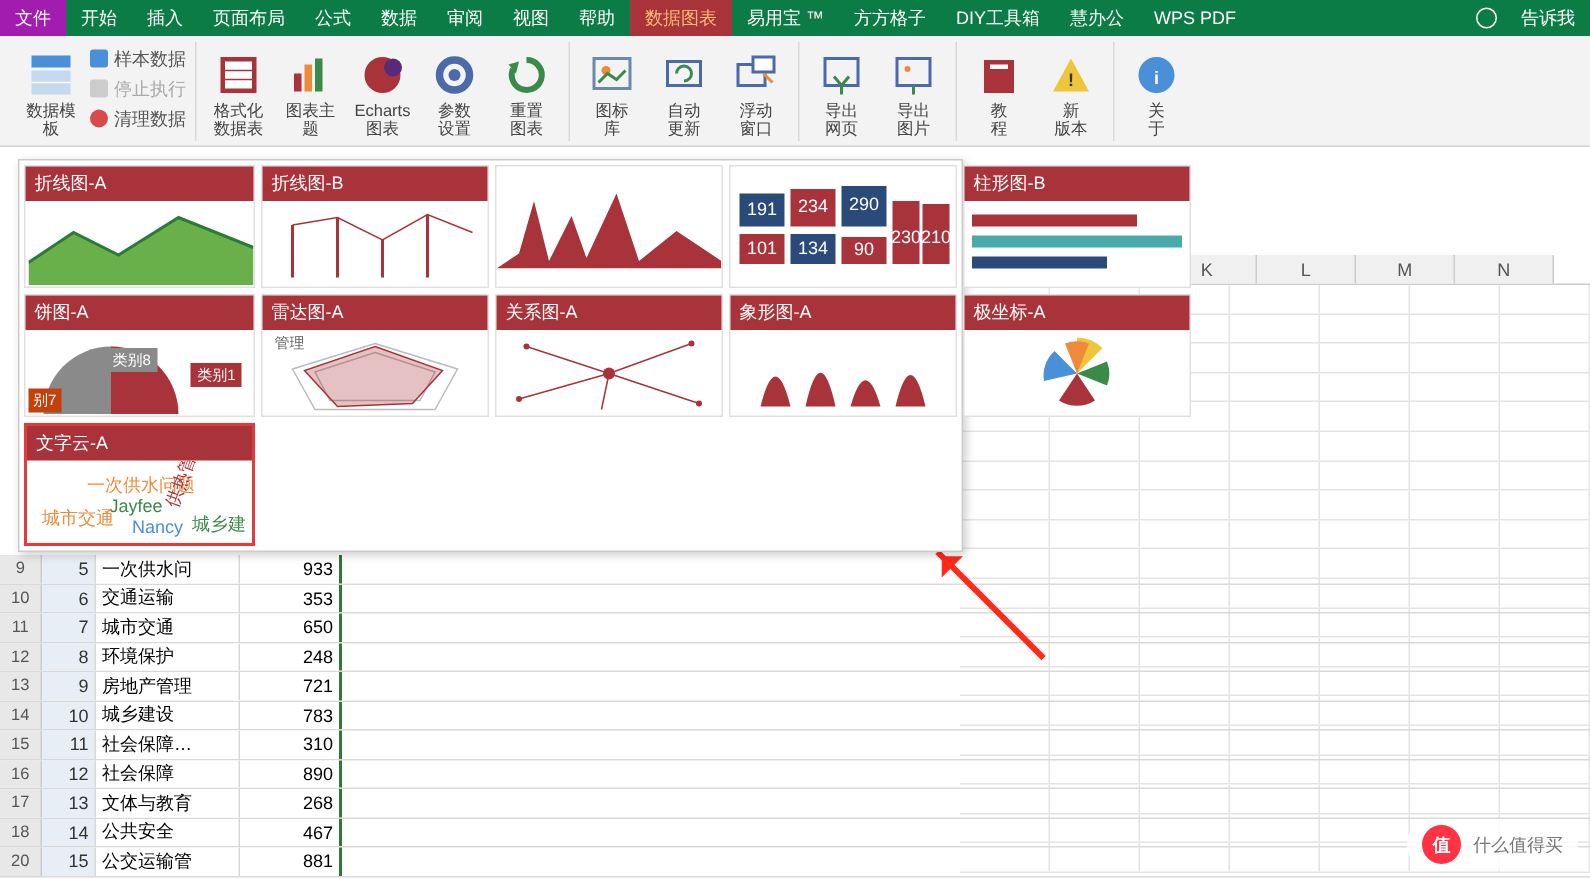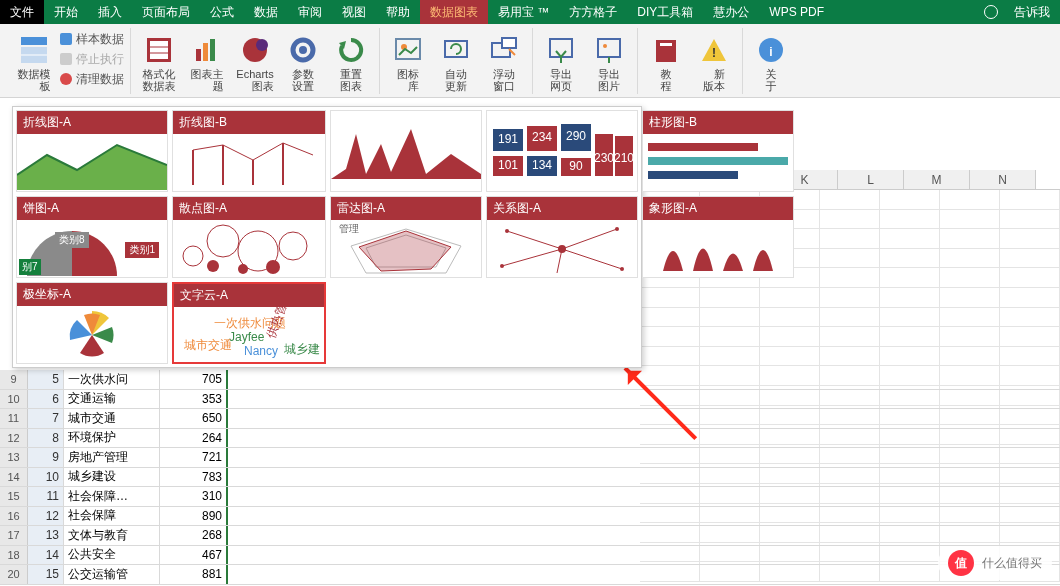--- a/index.html
+++ b/index.html
@@ -1,36 +1,36 @@
 <!DOCTYPE html>
 <html><head>
 <meta charset="utf-8">
 <style>
 *{box-sizing:border-box;margin:0;padding:0;font-family:"Microsoft YaHei","SimSun",sans-serif;font-size:12px}
 body{background:#fff;width:1060px;height:586px;overflow:hidden;position:relative}
 .tabbar{background:#0b7c45;height:24px;display:flex;align-items:stretch;color:#fff}
 .tab{padding:0 10px;display:flex;align-items:center;cursor:pointer;font-size:12px}
-.tab.file{background:#000000}
+.tab.file{background:#a21caf}
 .tab.active{background:#a9333a;color:#fdba74}
 .tell{margin-left:auto;display:flex;align-items:center;padding:0 10px;gap:16px}
 .bulb{width:14px;height:14px;border:1.5px solid #fff;border-radius:50%;position:relative}
 .ribbon{height:74px;background:#f3f3f3;border-bottom:1px solid #d4d4d4;display:flex;align-items:flex-start;padding:4px 6px;gap:0}
 .rgroup{display:flex;flex-direction:row;gap:4px;padding:0 6px;border-right:1px solid #d9d9d9;height:66px;align-items:flex-start}
 .rgroup.noborder{border-right:none}
 .bigbtn{display:flex;flex-direction:column;align-items:center;justify-content:flex-end;width:44px;height:64px;cursor:pointer;gap:2px}
 .bigbtn .ico{width:32px;height:32px;display:flex;align-items:center;justify-content:center}
-.bigbtn .lbl{font-size:11px;color:#444;text-align:right;line-height:12px}
+.bigbtn .lbl{font-size:11px;color:#444;text-align:center;line-height:12px}
 .stack{display:flex;flex-direction:column;gap:2px;padding-top:2px}
 .mini{display:flex;align-items:center;gap:4px;font-size:11px;color:#555;cursor:pointer;height:18px}
 .mini .dot{width:12px;height:12px;background:#888;border-radius:2px}
 .gallery{position:absolute;left:12px;top:106px;width:630px;background:#fff;border:1px solid #ccc;box-shadow:2px 2px 6px rgba(0,0,0,.2);display:grid;grid-template-columns:repeat(5,1fr);gap:4px;padding:3px;z-index:10}
 .gitem{border:1px solid #e0e0e0;height:82px;display:flex;flex-direction:column;cursor:pointer;background:#fff}
 .gitem.sel{border:2px solid #e63939}
 .ghdr{background:#a9333a;color:#fff;font-size:12px;padding:3px 6px}
-.gprev{flex:1;display:flex;align-items:center;justify-content:flex-start;overflow:hidden;position:relative}
+.gprev{flex:1;display:flex;align-items:center;justify-content:flex-end;overflow:hidden;position:relative}
 .sheet{position:absolute;left:0;top:370px;width:1060px}
 .row{display:flex;height:19.5px;border-bottom:1px solid #d9d9d9}
 .rh{width:28px;background:#e8e8e8;border-right:1px solid #ccc;text-align:center;color:#555;font-size:11px;display:flex;align-items:center;justify-content:center}
 .cell{border-right:1px solid #d9d9d9;padding:0 4px;display:flex;align-items:center;overflow:hidden;white-space:nowrap}
 .cA{width:36px;background:#e8eef5;justify-content:flex-end;color:#333}
 .cB{width:96px;background:#fff}
 .cC{width:68px;justify-content:flex-end;border-right:2px solid #2a7a3a;background:#fff}
 .colhdr{position:absolute;left:640px;top:170px;right:0;height:20px;display:flex;border-bottom:1px solid #ccc}
 .ch{width:66px;border-right:1px solid #ccc;text-align:center;color:#555;background:#f0f0f0;display:flex;align-items:center;justify-content:center}
 .gridright{position:absolute;left:640px;top:190px;right:0;bottom:0}
@@ -306,37 +306,23 @@
       </div>
     </div>
   <div class="gitem">
       <div class="ghdr">饼图-A</div>
       <div class="gprev" style="position:relative">
         <svg width="150" height="55">
           <path d="M55 55 L55 10 A45 45 0 0 1 100 55 Z" fill="#a9333a"></path>
           <path d="M55 55 L100 55 A45 45 0 0 1 55 100 Z" fill="#ef8a3a"></path>
           <path d="M55 55 L55 10 A45 45 0 0 0 10 55 Z" fill="#8a8a8a"></path>
         </svg>
-        <span style="position:absolute;left:38px;top:12px;background:#8a8a8a;color:#fff;padding:1px 4px;font-size:10px">类别8</span>
+        <span style="position:absolute;left:54px;top:12px;background:#8a8a8a;color:#fff;padding:1px 4px;font-size:10px">类别8</span>
         <span style="position:absolute;right:8px;top:22px;background:#a9333a;color:#fff;padding:1px 4px;font-size:10px">类别1</span>
-        <span style="position:absolute;left:2px;bottom:2px;background:#15803d;color:#fff;padding:1px 3px;font-size:10px">别7</span>
-      </div>
-    </div>
-  <div class="gitem">
-      <div class="ghdr">散点图-A</div>
-      <div class="gprev">
-        <svg width="150" height="55">
-          <circle cx="20" cy="35" r="10" fill="none" stroke="#a9333a"></circle>
-          <circle cx="50" cy="20" r="16" fill="none" stroke="#a9333a"></circle>
-          <circle cx="85" cy="30" r="20" fill="none" stroke="#a9333a"></circle>
-          <circle cx="120" cy="25" r="14" fill="none" stroke="#a9333a"></circle>
-          <circle cx="40" cy="45" r="6" fill="#a9333a"></circle>
-          <circle cx="70" cy="48" r="5" fill="#a9333a"></circle>
-          <circle cx="100" cy="46" r="7" fill="#a9333a"></circle>
-        </svg>
+        <span style="position:absolute;left:2px;bottom:2px;background:#c2410c;color:#fff;padding:1px 3px;font-size:10px">别7</span>
       </div>
     </div>
   <div class="gitem">
       <div class="ghdr">雷达图-A</div>
       <div class="gprev" style="position:relative">
         <span style="position:absolute;left:8px;top:2px;font-size:10px;color:#666">管理</span>
         <svg width="150" height="55">
           <polygon points="75,8 130,25 115,52 35,52 20,25" fill="none" stroke="#bbb"></polygon>
           <polygon points="75,14 115,27 105,46 45,46 35,27" fill="none" stroke="#bbb"></polygon>
           <polygon points="75,10 120,26 100,48 50,50 28,26" fill="rgba(169,51,58,.3)" stroke="#a9333a"></polygon>
@@ -590,39 +576,39 @@
       <div class="gcell"></div>
       <div class="gcell"></div>
     </div>
   </div>
 
 <div class="sheet">
     <div class="row">
       <div class="rh">9</div>
       <div class="cell cA">5</div>
       <div class="cell cB">一次供水问</div>
-      <div class="cell cC">705</div>
+      <div class="cell cC">933</div>
     </div>
     <div class="row">
       <div class="rh">10</div>
       <div class="cell cA">6</div>
       <div class="cell cB">交通运输</div>
       <div class="cell cC">353</div>
     </div>
     <div class="row">
       <div class="rh">11</div>
       <div class="cell cA">7</div>
       <div class="cell cB">城市交通</div>
       <div class="cell cC">650</div>
     </div>
     <div class="row">
       <div class="rh">12</div>
       <div class="cell cA">8</div>
       <div class="cell cB">环境保护</div>
-      <div class="cell cC">264</div>
+      <div class="cell cC">248</div>
     </div>
     <div class="row">
       <div class="rh">13</div>
       <div class="cell cA">9</div>
       <div class="cell cB">房地产管理</div>
       <div class="cell cC">721</div>
     </div>
     <div class="row">
       <div class="rh">14</div>
       <div class="cell cA">10</div>

